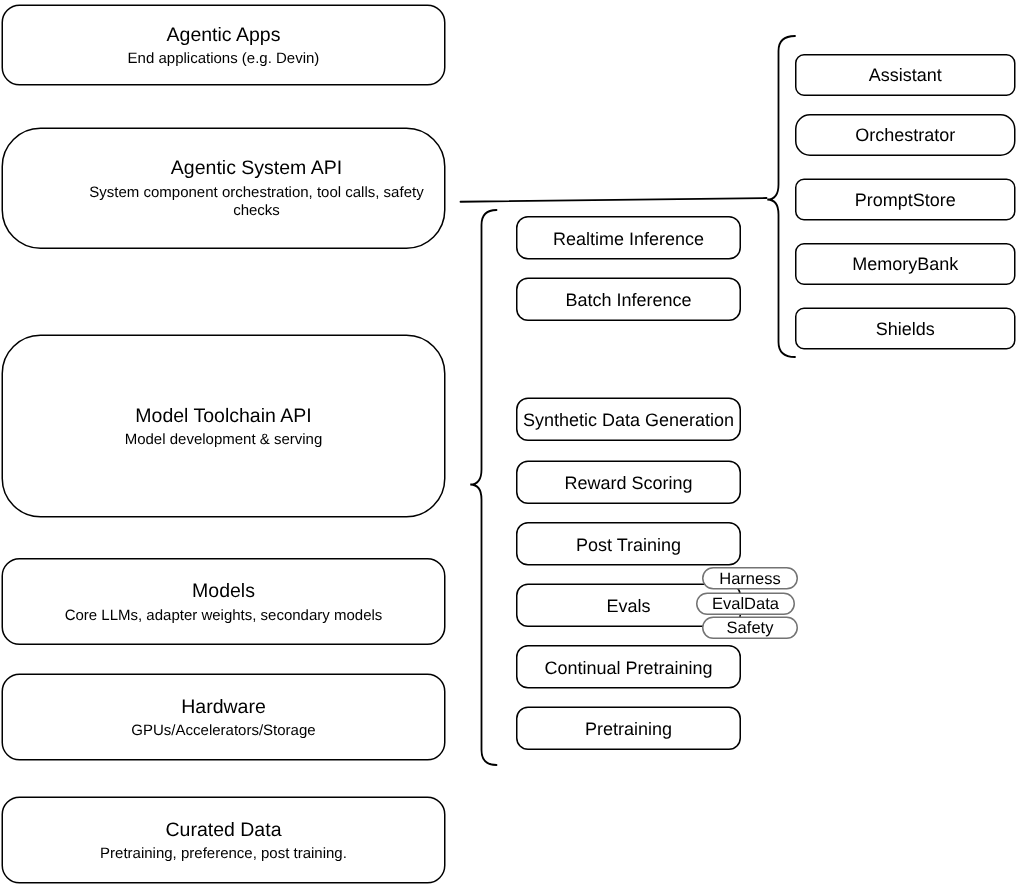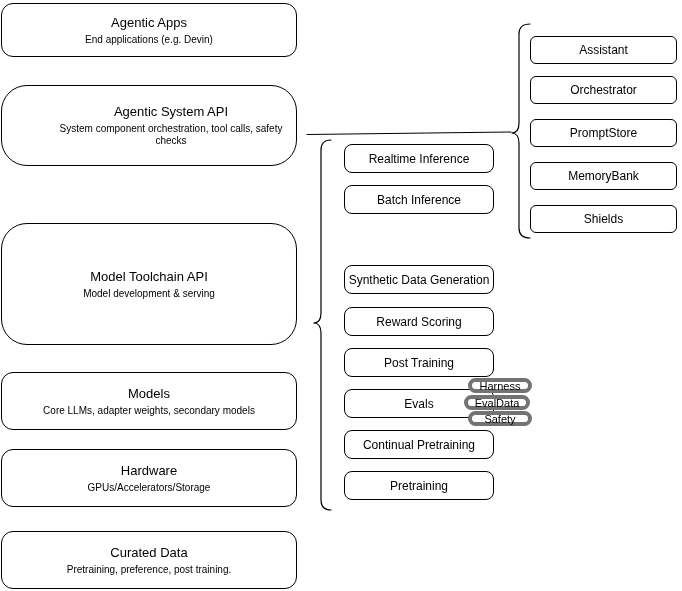--- a/index.html
+++ b/index.html
@@ -35,21 +35,21 @@
   .rbox{
     position:absolute;left:530px;width:147px;height:28px;
     border:1px solid #000000;border-radius:6px;background:#ffffff;
     display:flex;justify-content:center;align-items:center;
     font-size:12px;text-align:center;box-sizing:border-box;
   }
 
   
   .pill{
     position:absolute;height:15px;
-    border:4px solid #737373;border-radius:8px;background:#ffffff;
+    border:1px solid #737373;border-radius:8px;background:#ffffff;
     display:flex;justify-content:center;align-items:center;
     font-size:11px;box-sizing:border-box;
   }
 </style>
 </head>
 <body>
 
 <div class="canvas">
 
   <svg class="connectors" viewBox="0 0 682 591" xmlns="http://www.w3.org/2000/svg">
@@ -98,18 +98,18 @@
   <div class="mbox" style="top:348px;">Post Training</div>
   <div class="mbox" style="top:389px;">Evals</div>
   <div class="mbox" style="top:430px;">Continual Pretraining</div>
   <div class="mbox" style="top:471px;">Pretraining</div>
 
   <div class="pill" style="left:468px;top:378px;width:64px;">Harness</div>
   <div class="pill" style="left:464px;top:395px;width:66px;">EvalData</div>
   <div class="pill" style="left:468px;top:411px;width:64px;">Safety</div>
 
   <div class="rbox" style="top:36px;text-align:center;">Assistant</div>
-  <div class="rbox" style="top:76px;">Orchestrator</div>
+  <div class="rbox" style="top:76px;border-radius:10px;">Orchestrator</div>
   <div class="rbox" style="top:119px;">PromptStore</div>
   <div class="rbox" style="top:162px;">MemoryBank</div>
   <div class="rbox" style="top:205px;">Shields</div>
 
 </div>
 
 </body></html>

